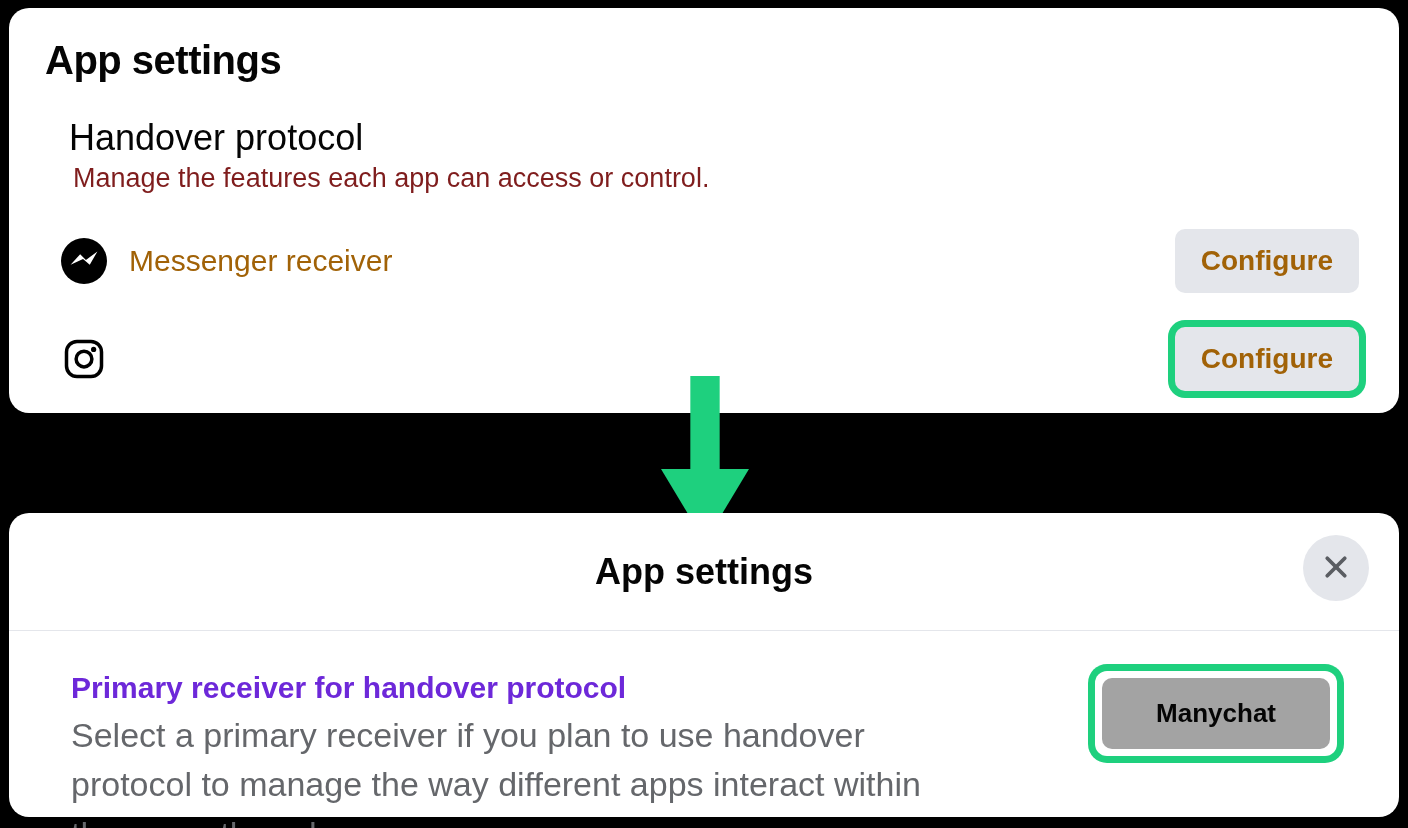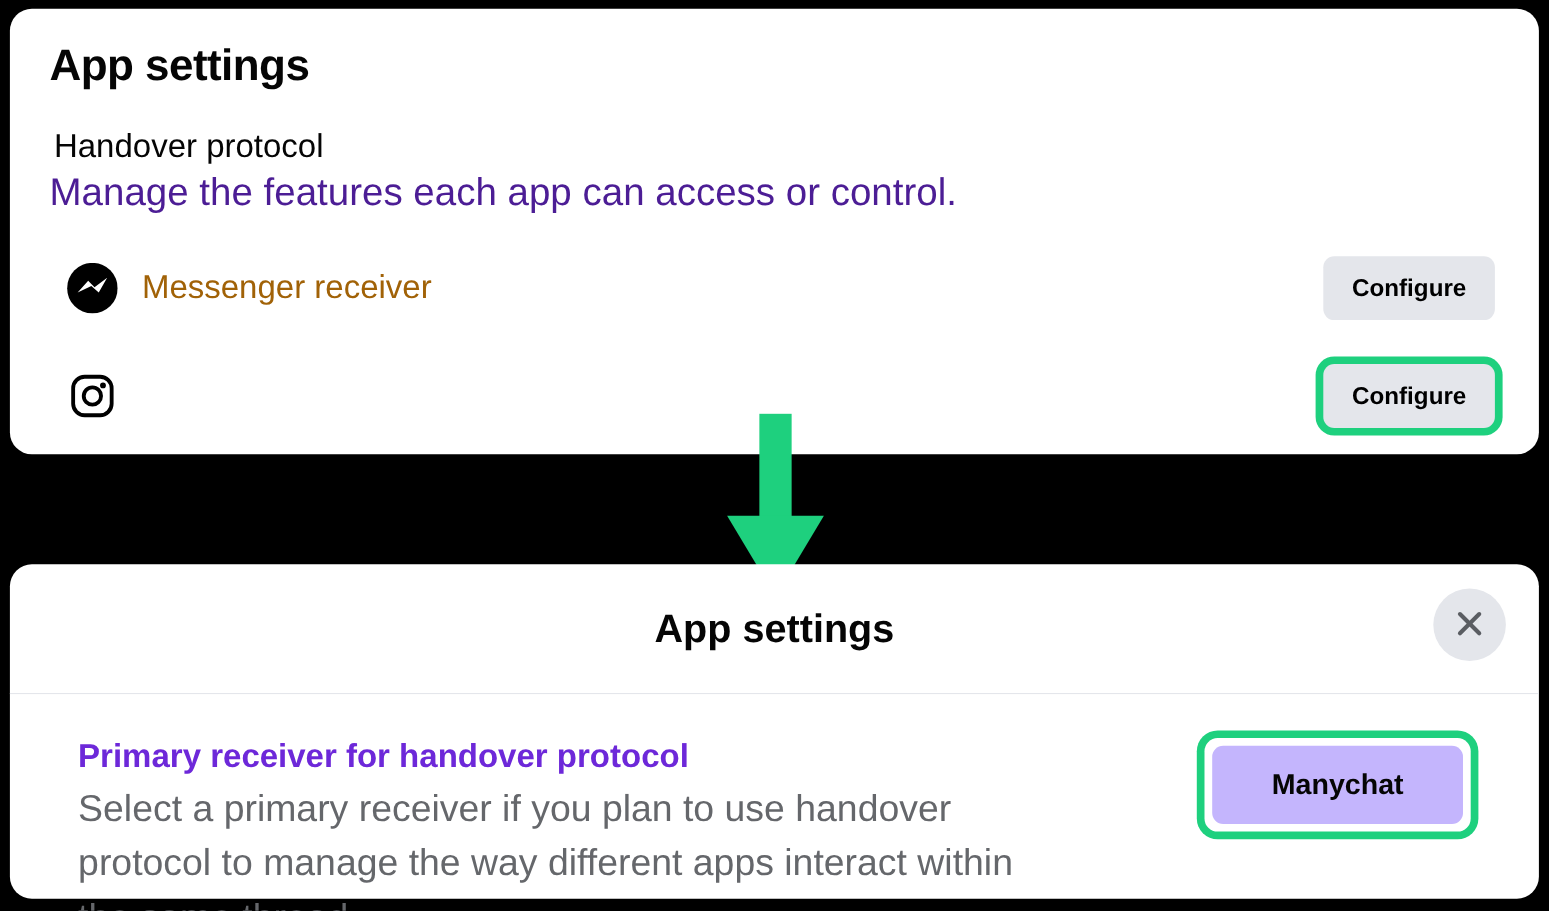--- a/index.html
+++ b/index.html
@@ -25,30 +25,30 @@
     padding: 30px 40px 20px 36px;
   }
   .app-title {
     font-size: 40px;
     font-weight: 800;
     letter-spacing: -0.5px;
     color: #050505;
     margin-bottom: 34px;
   }
   .section-title {
-    font-size: 30px;
+    font-size: 36px;
     font-weight: 400;
     color: #050505;
-    margin-left: 4px;
+    margin-left: 24px;
     margin-bottom: 4px;
   }
   .section-subtitle {
-    font-size: 35px;
-    color: #4c1d95;
-    margin-left: 0;
+    font-size: 27px;
+    color: #7f1d1d;
+    margin-left: 28px;
     margin-bottom: 30px;
   }
   .row {
     display: flex;
     align-items: center;
     margin-left: 16px;
     margin-right: 0;
     height: 74px;
     position: relative;
   }
@@ -69,23 +69,23 @@
   }
   .btn {
     position: absolute;
     right: 0;
     top: 50%;
     transform: translateY(-50%);
     background: #e4e6eb;
     border: none;
     border-radius: 10px;
     padding: 16px 26px;
-    font-size: 22px;
+    font-size: 28px;
     font-weight: 700;
-    color: #000000;
+    color: #a16207;
     cursor: pointer;
   }
   .highlight-green {
     box-shadow: 0 0 0 7px #1ed07e;
     border-radius: 10px;
   }
 
   
   .arrow-wrap {
     position: absolute;
@@ -145,21 +145,21 @@
     color: #6d28d9;
     margin-bottom: 6px;
   }
   .modal-text p {
     font-size: 34px;
     color: #65676b;
     line-height: 1.45;
     max-width: 900px;
   }
   .primary-select {
-    background: #c4b5fd;
+    background: #a3a3a3;
     border: none;
     border-radius: 10px;
     padding: 20px 54px;
     font-size: 26px;
     font-weight: 700;
     color: #050505;
     cursor: pointer;
     white-space: nowrap;
   }
   .primary-select-wrap {

